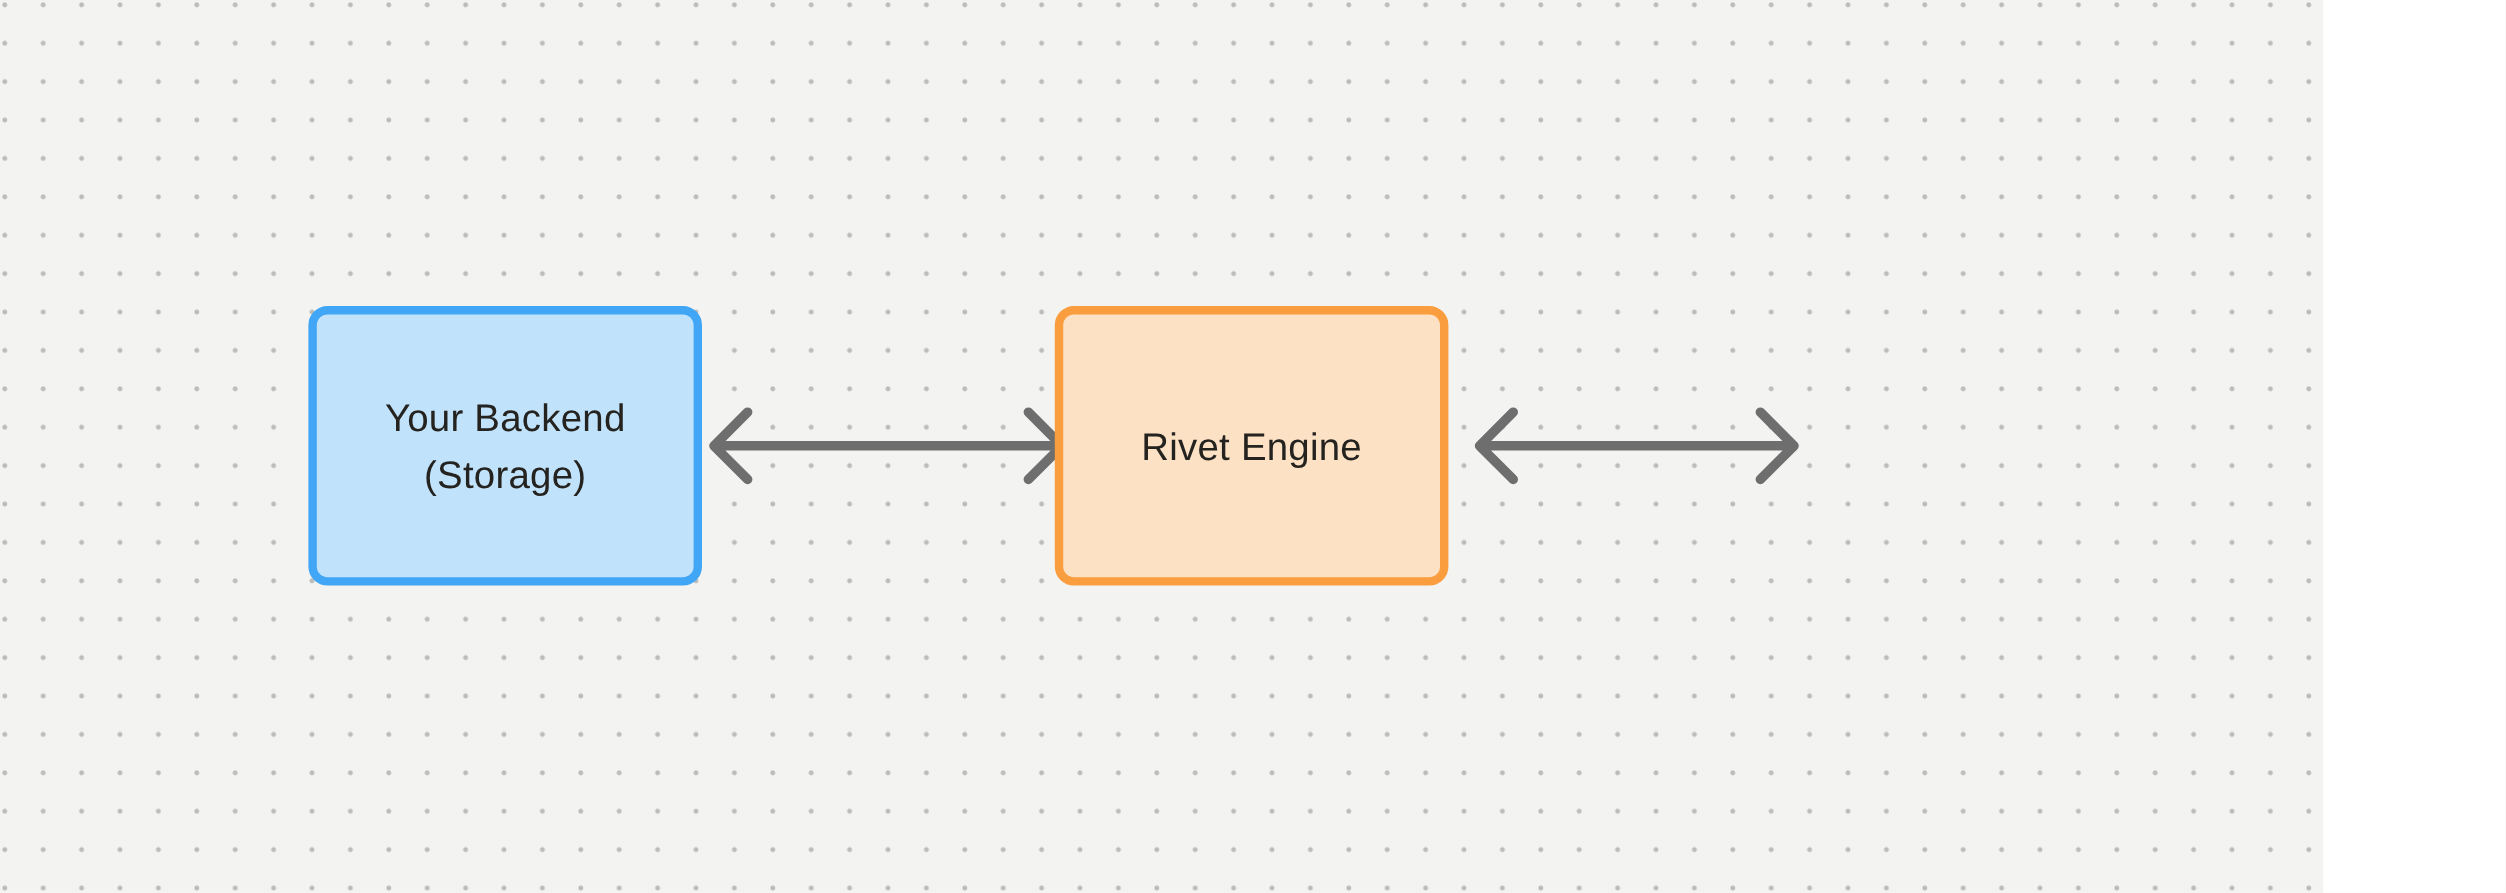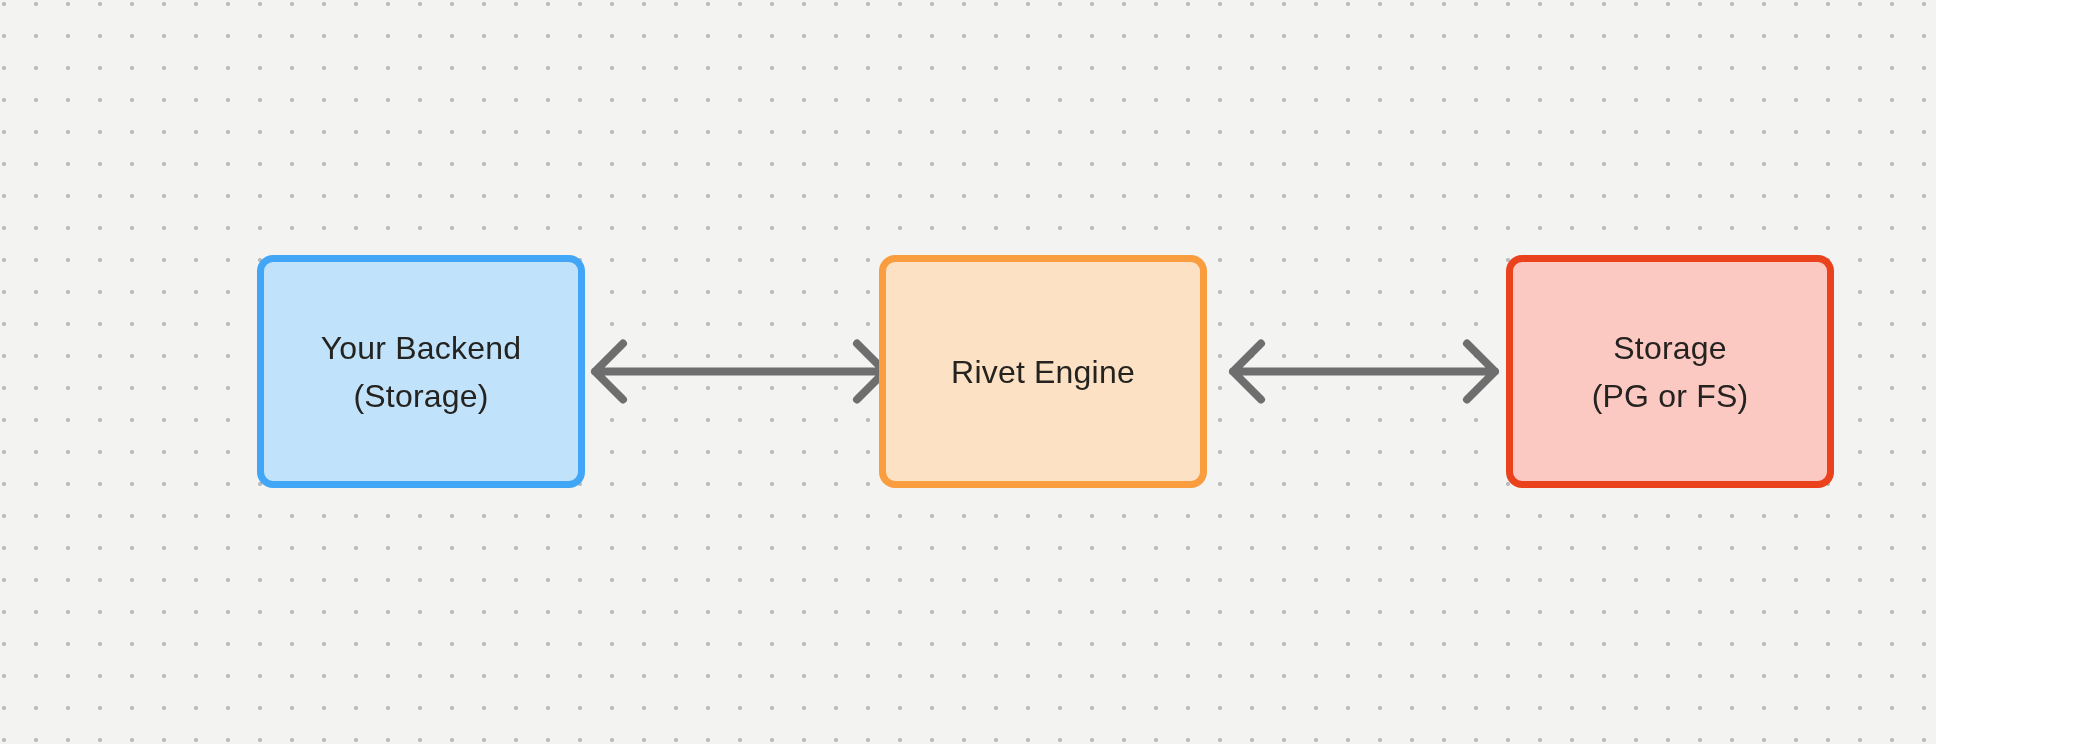--- a/index.html
+++ b/index.html
@@ -80,18 +80,14 @@
     <span class="node-line">Rivet Engine</span>
     <span class="node-line"></span>
   </div>
 
   <svg class="connector connector-2" width="276" height="121" viewBox="0 0 276 121">
     <path d="M 7 60.5 L 269 60.5
              M 35 32.5 L 7 60.5 L 35 88.5
              M 241 32.5 L 269 60.5 L 241 88.5" style="stroke: rgb(110, 110, 110);"></path>
   </svg>
 
-  <div class="node node-storage" style="border-color: rgb(234, 66, 28); background-color: rgb(252, 200, 194);">
-    <span class="node-line">Storage</span>
-    <span class="node-line">(PG or FS)</span>
-  </div>
 
 </div>
 
 </body></html>

